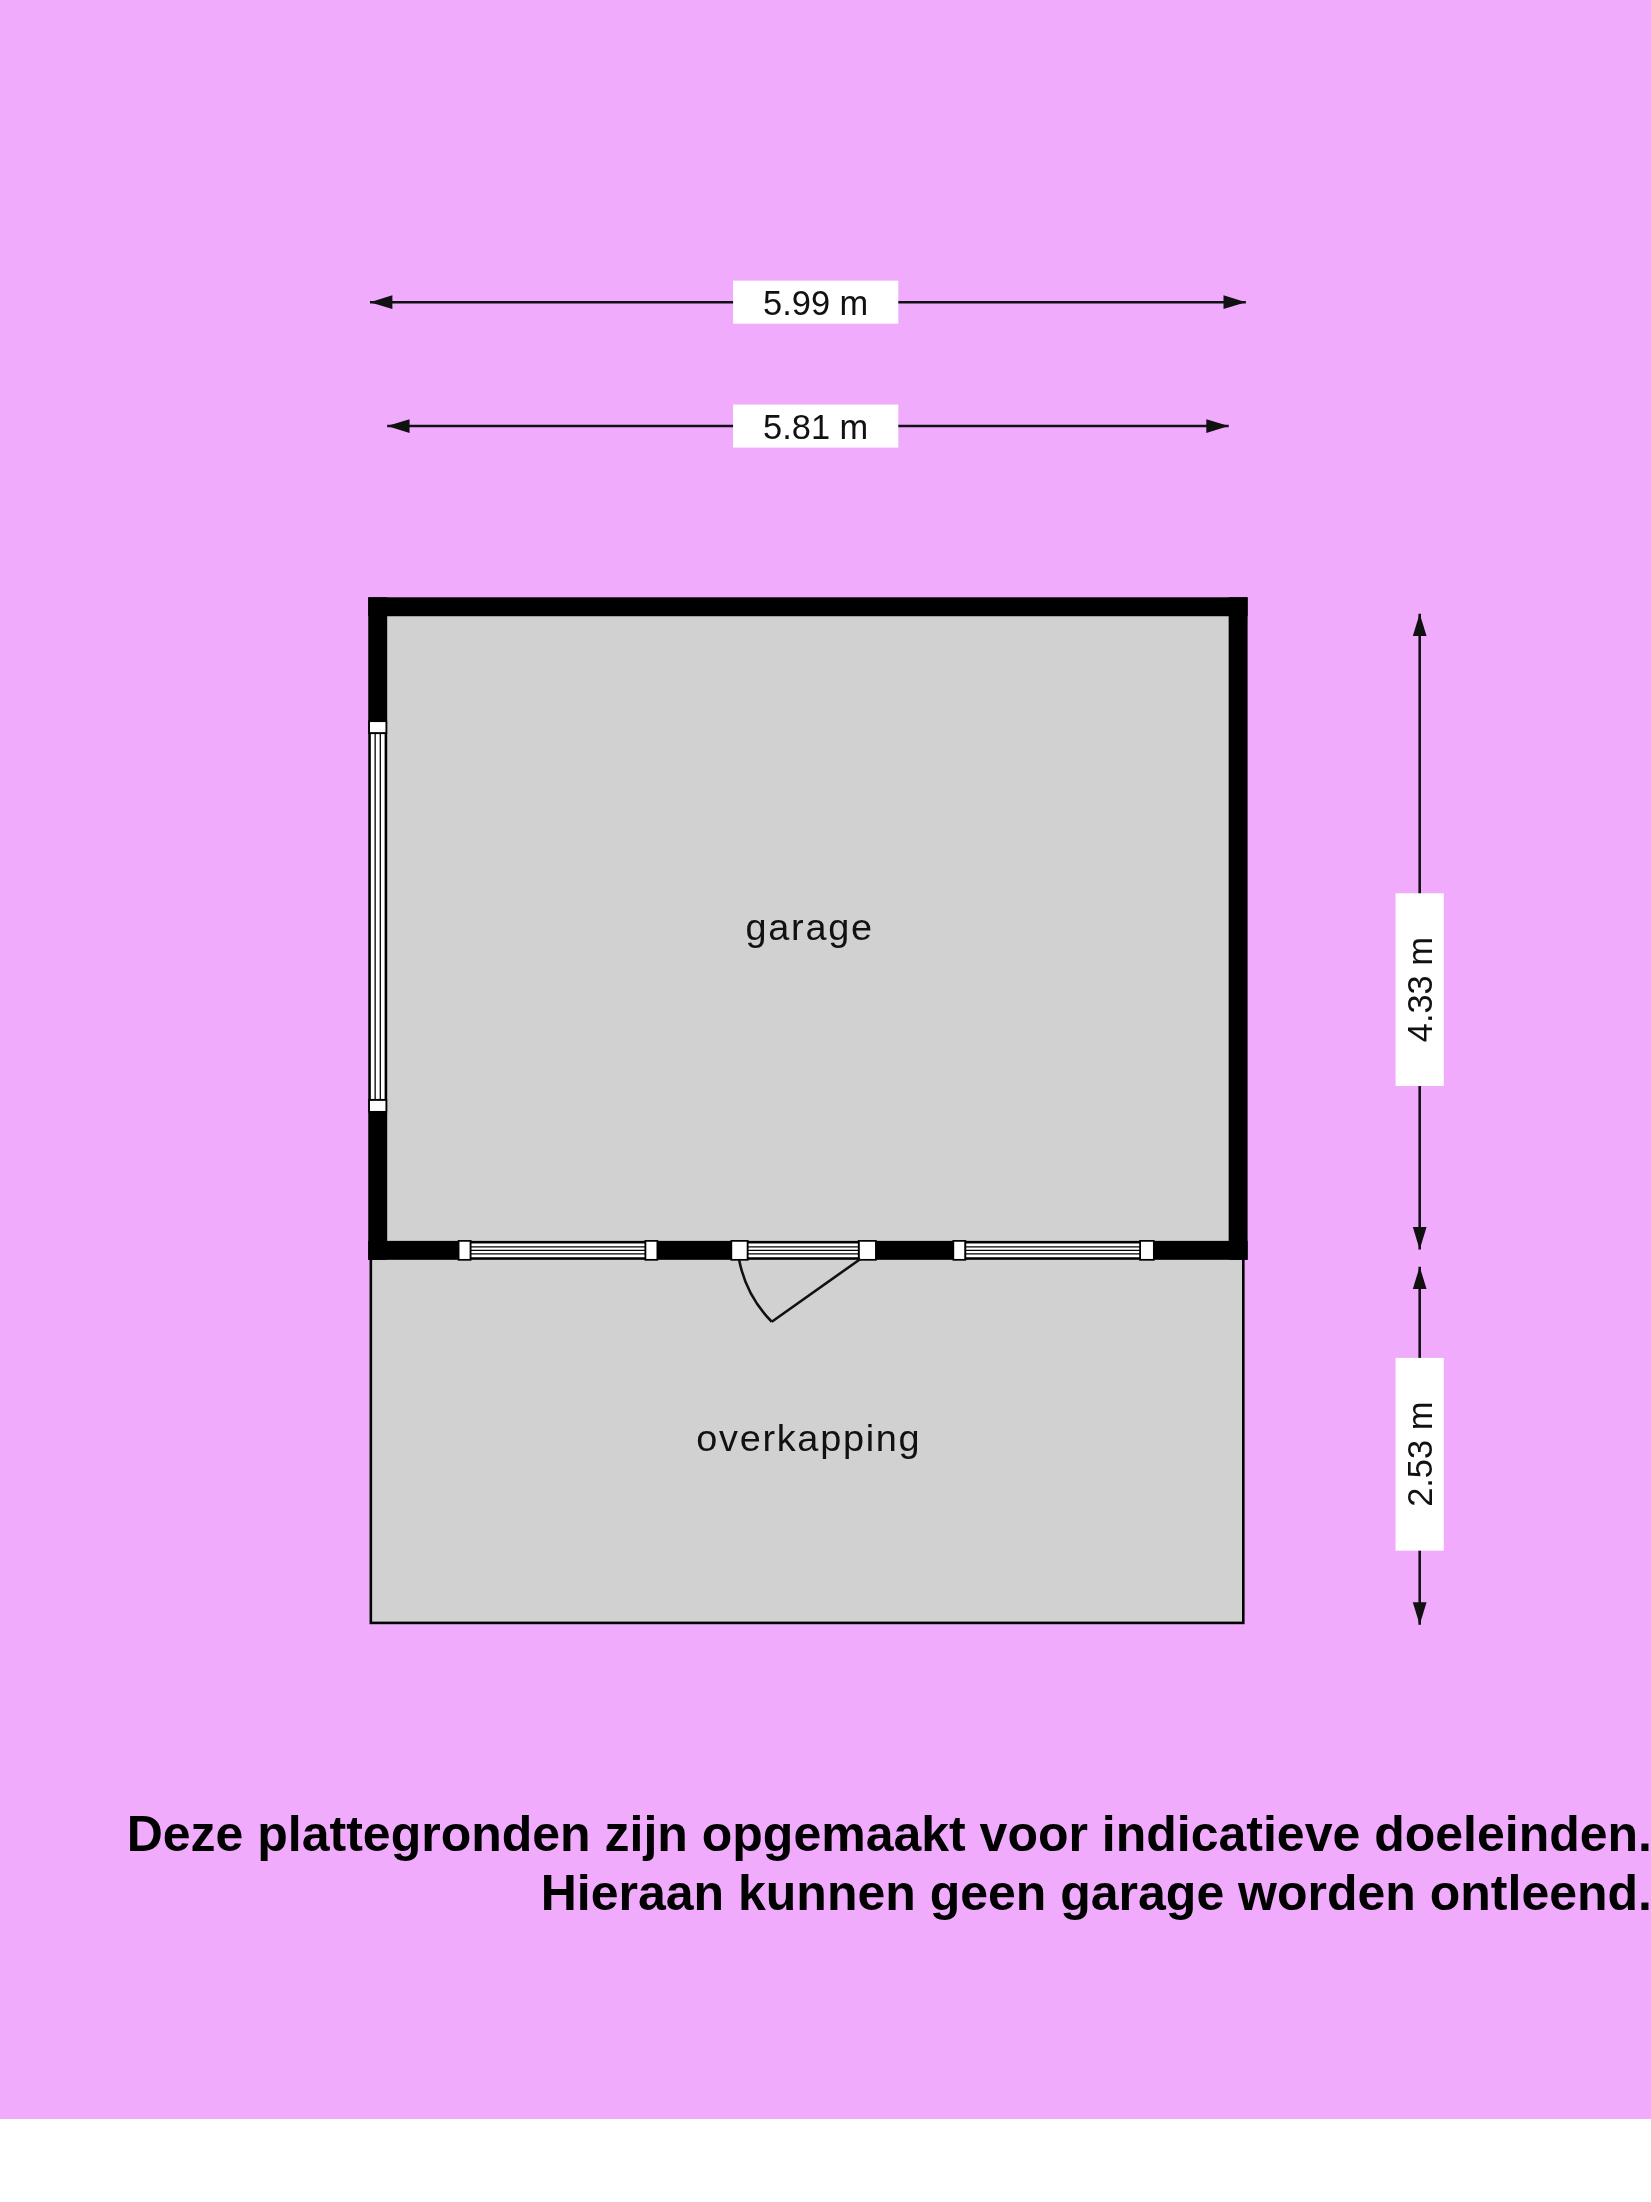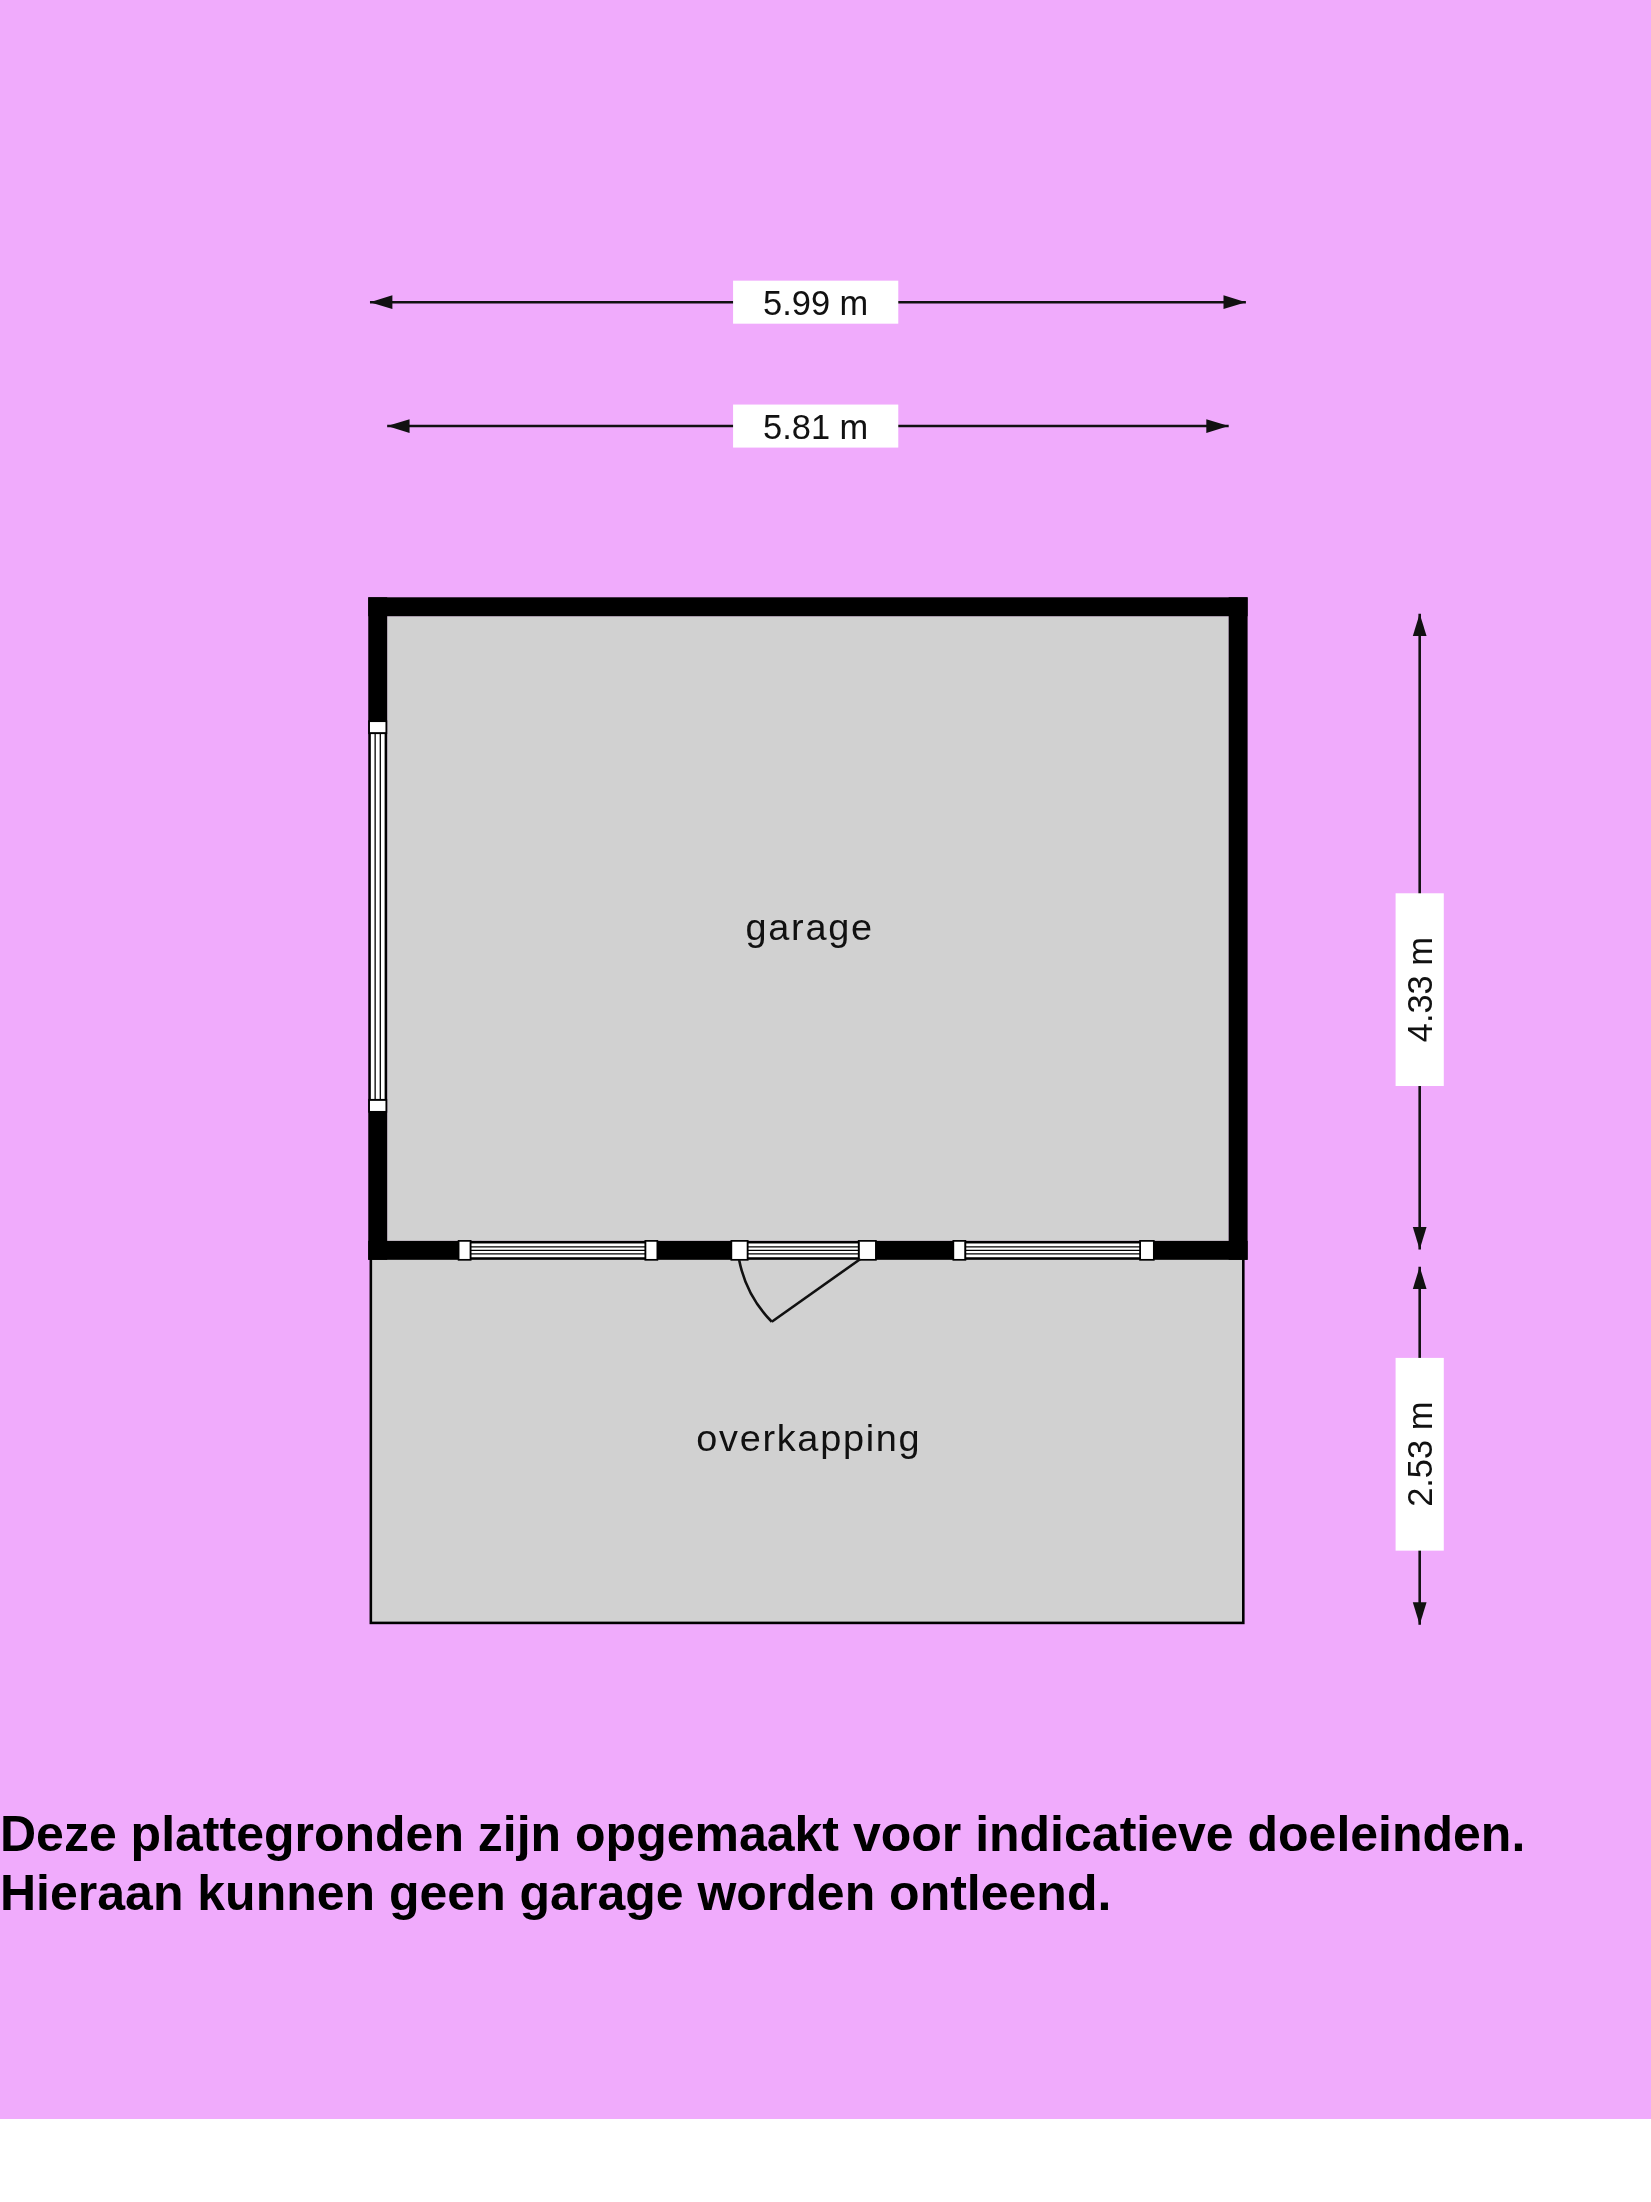--- a/index.html
+++ b/index.html
@@ -23,21 +23,21 @@
     font-family: "Liberation Sans", sans-serif;
     font-size: 44px;
     letter-spacing: 2px;
     fill: #111111;
   }
   .disclaimer {
     position: absolute;
     left: 0;
     top: 1805px;
     width: 1652px;
-    text-align: left;
+    text-align: right;
     font-family: "Liberation Sans", sans-serif;
     font-weight: bold;
     font-size: 50px;
     line-height: 59px;
     color: #000000;
   }
 </style>
 </head>
 <body>
 

